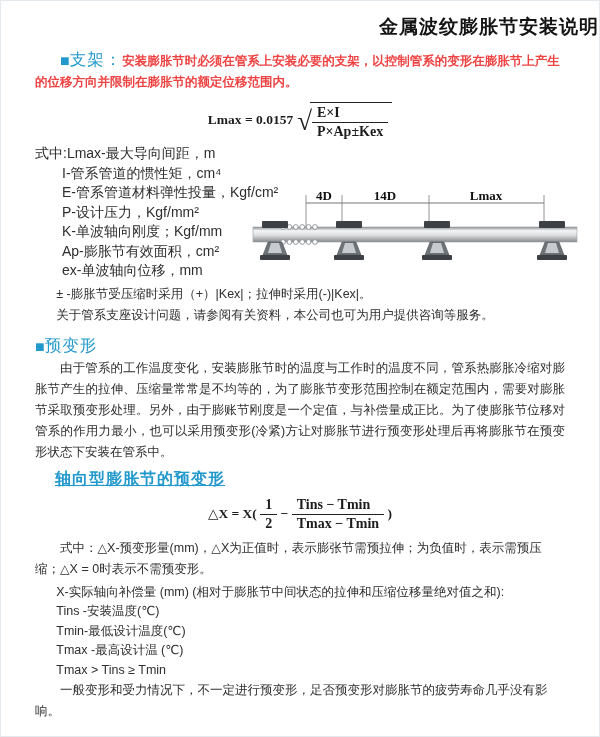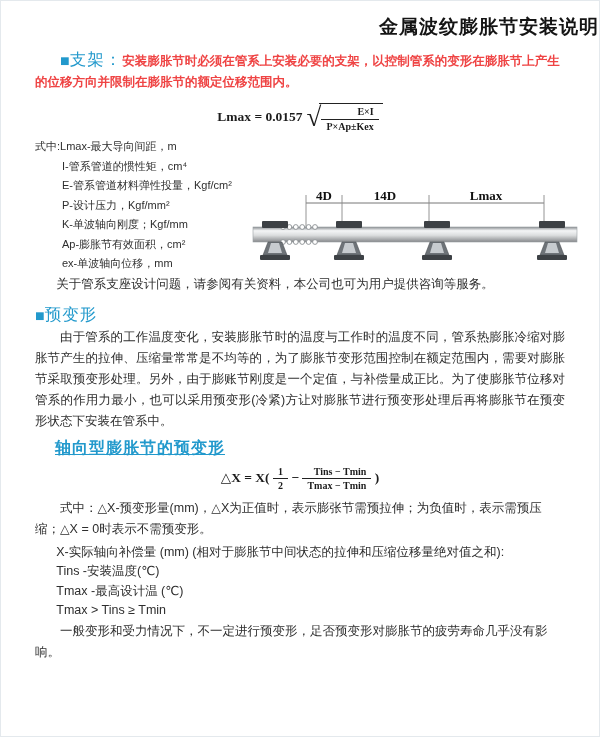--- a/index.html
+++ b/index.html
@@ -28,29 +28,29 @@
   .sec-title{color:#2299cc;font-size:16.5px;font-weight:normal;letter-spacing:1px;}
   .intro-bold{font-weight:bold;color:#ef4444;}
   
   .formula{
     text-align:center;
     font-family:"Liberation Serif","DejaVu Serif",serif;
     font-weight:bold;
     font-size:13.5px;
     color:#1c1c1c;
   }
-  .formula .frac{display:inline-block;vertical-align:middle;text-align:right;line-height:1.15;font-size:10px;}
+  .formula .frac{display:inline-block;vertical-align:middle;text-align:left;line-height:1.15;font-size:14px;}
   .formula .frac .num{display:block;border-bottom:1px solid #222;padding:0 5px 1px;}
   .formula .frac .den{display:block;padding:1px 5px 0;}
   .sqrt-sym{font-size:27px;font-weight:normal;vertical-align:middle;margin-left:4px;}
   .radicand{display:inline-block;border-top:1.4px solid #222;vertical-align:middle;padding:2px 4px 0 2px;margin-left:-2px;}
   .f-lmax{margin:9px 0 4px 0;}
   .f-ax{margin:7px 0 6px 0;}
   
-  .defs{margin-top:3px;font-size:11px;line-height:19.5px;}
+  .defs{margin-top:3px;font-size:14px;line-height:19.5px;}
   .defs .def-line{margin-left:27px;}
   .defs .def-line:first-child{margin-left:0;}
   .hang{ text-indent:1.7em; }
   
   .diagram{position:absolute;left:248px;top:188px;width:360px;height:95px;}
   
   .sub-head{
     color:#2299cc;font-weight:bold;font-size:16px;
     letter-spacing:1px;margin:6px 0 4px 20px;text-decoration:underline;
   }
@@ -72,39 +72,41 @@
 
   <div class="defs">
     <div class="def-line">式中:Lmax-最大导向间距，m</div>
     <div class="def-line">I-管系管道的惯性矩，cm⁴</div>
     <div class="def-line">E-管系管道材料弹性投量，Kgf/cm²</div>
     <div class="def-line">P-设计压力，Kgf/mm²</div>
     <div class="def-line">K-单波轴向刚度；Kgf/mm</div>
     <div class="def-line">Ap-膨胀节有效面积，cm²</div>
     <div class="def-line">ex-单波轴向位移，mm</div>
   </div>
+  <p class="hang sp-top">± -膨胀节受压缩时采用（+）|Kex|；拉伸时采用(-)|Kex|。</p>
   <p class="hang">关于管系支座设计问题，请参阅有关资料，本公司也可为用户提供咨询等服务。</p>
 
   <p style="margin-top:9px;"><span class="sec-marker">■</span><span class="sec-title">预变形</span></p>
   <p class="indent" style="text-align:justify;">由于管系的工作温度变化，安装膨胀节时的温度与工作时的温度不同，管系热膨胀冷缩对膨胀节产生的拉伸、压缩量常常是不均等的，为了膨胀节变形范围控制在额定范围内，需要对膨胀节采取预变形处理。另外，由于膨账节刚度是一个定值，与补偿量成正比。为了使膨胀节位移对管系的作用力最小，也可以采用预变形(冷紧)方让对膨胀节进行预变形处理后再将膨胀节在预变形状态下安装在管系中。</p>
 
   <h2 class="sub-head">轴向型膨胀节的预变形</h2>
 
   <div class="formula f-ax">
     <span>△X = X(</span>
     <span class="frac"><span class="num">1</span><span class="den">2</span></span>
     <span>−</span>
     <span class="frac"><span class="num">Tins − Tmin</span><span class="den">Tmax − Tmin</span></span>
     <span>)</span>
   </div>
 
   <p class="indent">式中：△X-预变形量(mm)，△X为正值时，表示膨张节需预拉伸；为负值时，表示需预压缩；△X = 0时表示不需预变形。</p>
   <div>
     <p class="list-line sp-top">X-实际轴向补偿量 (mm) (相对于膨胀节中间状态的拉伸和压缩位移量绝对值之和):</p>
     <p class="list-line">Tins -安装温度(℃)</p>
+    <p class="list-line">Tmin-最低设计温度(℃)</p>
     <p class="list-line">Tmax -最高设计温  (℃)</p>
     <p class="list-line">Tmax &gt; Tins ≥ Tmin</p>
   </div>
   <p class="indent">一般变形和受力情况下，不一定进行预变形，足否预变形对膨胀节的疲劳寿命几乎没有影响。</p>
 
 </div>
 
 <div class="diagram">
   <svg width="360" height="95" viewBox="0 0 360 95">
     <defs>

